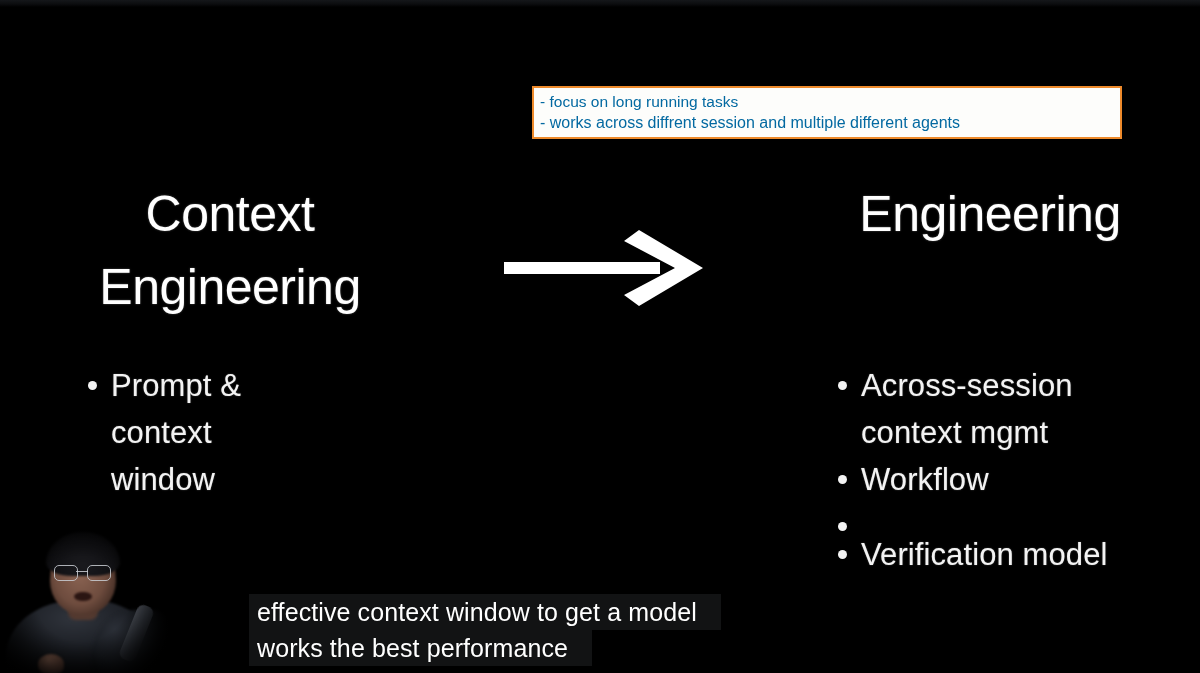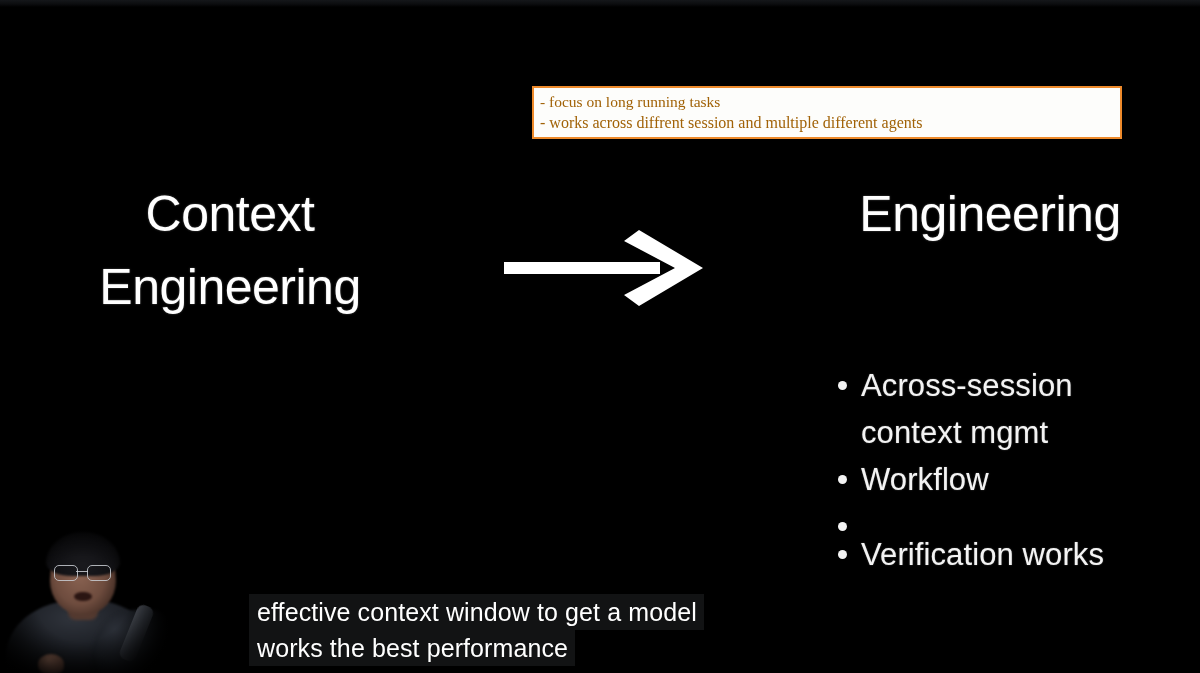--- a/index.html
+++ b/index.html
@@ -30,24 +30,24 @@
     position: absolute;
     left: 532px;
     top: 86px;
     width: 590px;
     box-sizing: border-box;
     background: #fdfdfb;
     border: 2px solid #ee8a2b;
     padding: 3px 4px 4px 6px;
   }
   .annotation-line {
-    font-family: Liberation Serif, serif;
+    font-family: Liberation Sans, sans-serif;
     font-size: 15.5px;
     line-height: 21px;
-    color: #a16207;
+    color: #0369a1;
     white-space: pre;
     letter-spacing: 0px;
   }
   .annotation-line.l2 {
     font-size: 16px;
   }
 
   
   .col {
     position: absolute;
@@ -115,21 +115,21 @@
     top: 594px;
     display: flex;
     flex-direction: column;
     align-items: flex-start;
   }
   .caption .cline {
     background: #121314;
     color: #ffffff;
     font-size: 25px;
     line-height: 36px;
-    padding: 0 7px 0 8px;
+    padding: 0 24px 0 8px;
     white-space: pre;
     letter-spacing: 0.1px;
   }
 
   
   .webcam {
     position: absolute;
     left: 0;
     bottom: 0;
     width: 172px;
@@ -274,20 +274,26 @@
     <div class="annotation-line l2">- works across diffrent session and multiple different agents</div>
   </div>
 
   <div class="col col-left">
     <div class="heading">
       <span class="ln">Context</span>
       <span class="ln">Engineering</span>
     </div>
   </div>
 
+  <ul class="bullets bullets-left">
+    <li>
+      <span class="dot"></span>
+      <span class="txt">Prompt &amp; context window</span>
+    </li>
+  </ul>
 
   <div class="arrow-wrap">
     <svg width="210" height="80" viewBox="0 0 210 80" aria-hidden="true">
       <path d="M4 34 H160 V46 H4 Z" fill="#ffffff"></path>
       <path d="M139 2 L203 40 L139 78 L124 67 L175 40 L124 13 Z" fill="#ffffff"></path>
     </svg>
   </div>
 
   <div class="col col-right">
     <div class="heading">
@@ -302,21 +308,21 @@
     </li>
     <li>
       <span class="dot"></span>
       <span class="txt">Workflow</span>
     </li>
     <li>
       <span class="dot"></span>
     </li>
     <li>
       <span class="dot"></span>
-      <span class="txt">Verification works</span>
+      <span class="txt">Verification model</span>
     </li>
   </ul>
 
   <div class="caption">
     <span class="cline">effective context window to get a model</span>
     <span class="cline">works the best performance</span>
   </div>
 
   <div class="webcam">
     <div class="cam-bg"></div>

